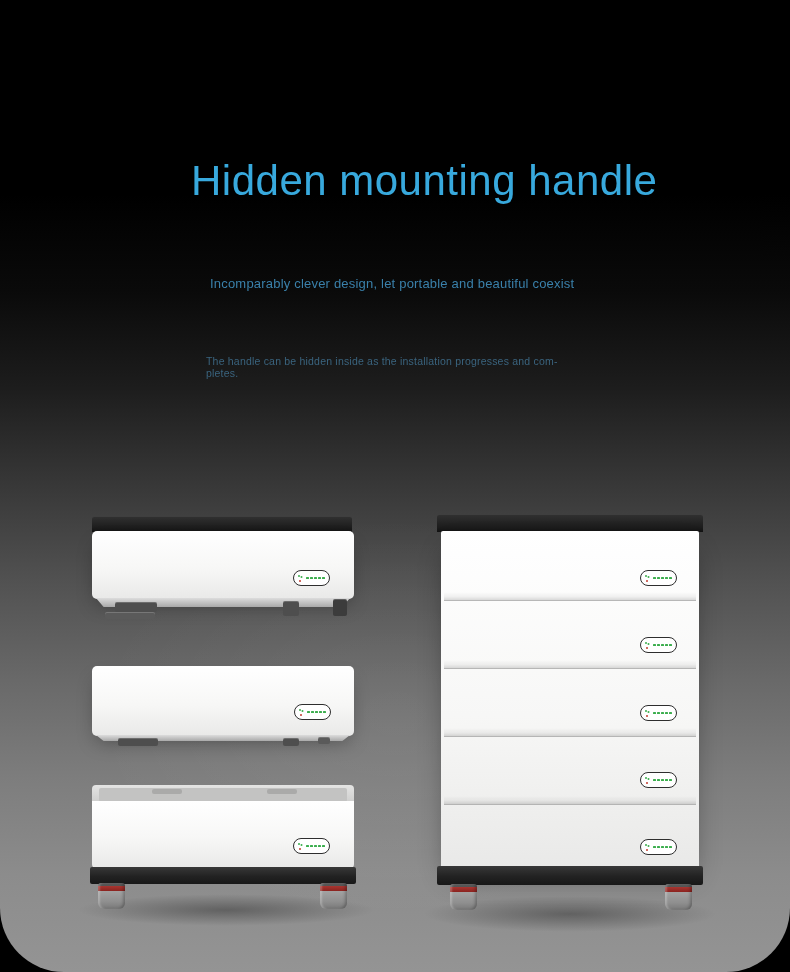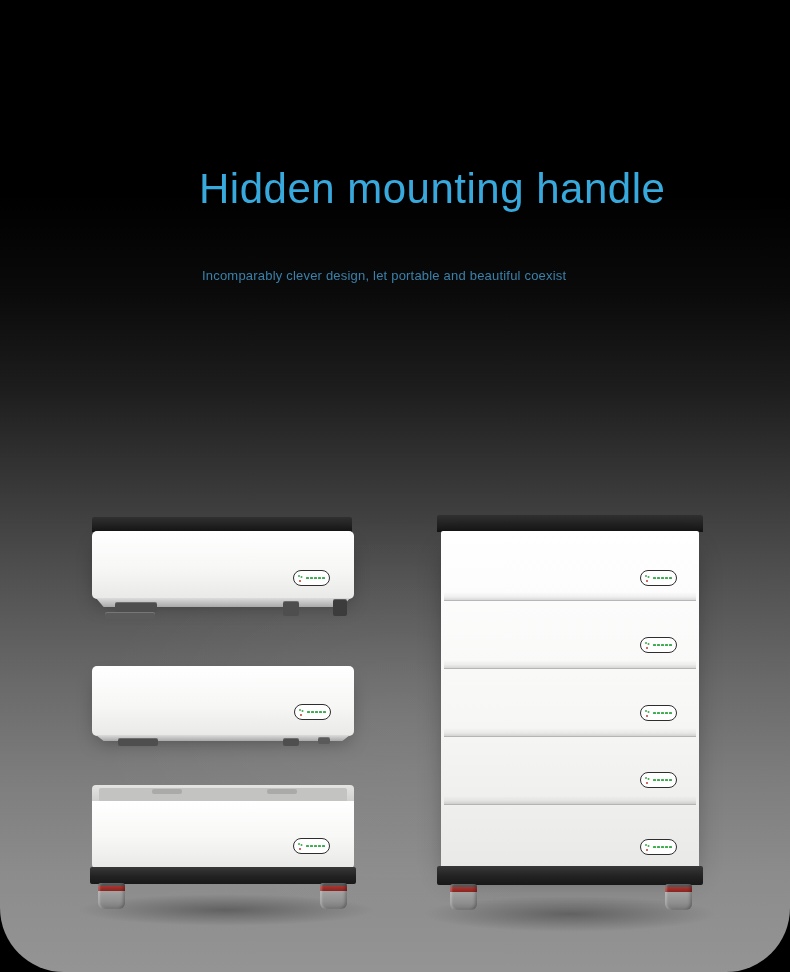--- a/index.html
+++ b/index.html
@@ -11,26 +11,26 @@
   .photo{
     position:absolute;inset:0;border-radius:64px;
     background:
       radial-gradient(55% 30% at 50% 74%, rgba(255,255,255,0.06), rgba(255,255,255,0) 70%),
       linear-gradient(180deg,
         #000000 0%, #000000 20%, #0a0a0a 30%, #1d1d1d 40%,
         #383838 50%, #525252 60%, #696969 70%, #7d7d7d 80%,
         #8c8c8c 90%, #949494 100%);
   }
   .title{
-    position:absolute;left:183px;top:152px;margin:16px;
+    position:absolute;left:183px;top:152px;margin:8px;
     font-size:42px;line-height:42px;font-weight:400;color:#38a9dd;
     letter-spacing:0.5px;white-space:nowrap;
   }
   .subtitle{
-    position:absolute;left:202px;top:268px;margin:0;
+    position:absolute;left:202px;top:268px;margin:8px;
     font-size:13px;line-height:16px;font-weight:400;color:#3a81ab;
     letter-spacing:0.2px;white-space:nowrap;
   }
   .desc{
     position:absolute;margin:0;font-size:10.5px;line-height:12px;
     color:#3a647f;letter-spacing:0.2px;white-space:pre-line;
   }
   .desc-primary{left:206px;top:355px;width:370px;}
   .desc-secondary{left:226px;top:398px;width:340px;}
 
@@ -104,20 +104,22 @@
   .bars i:last-child{margin-right:0;}
 </style>
 </head>
 <body>
 
 <div class="page">
   <div class="photo"></div>
 
   <h1 class="title">Hidden mounting handle</h1>
   <p class="subtitle">Incomparably clever design, let portable and beautiful coexist</p>
+  <p class="desc desc-primary">The handle can be hidden inside as the installation progresses and com-
+pletes.</p>
 
   <div>
 
     <div class="cap" style="left:92px;top:516px;width:260px;height:16px;"></div>
     <div class="mbody" style="left:92px;top:531px;width:262px;height:68px;"></div>
     <div class="underside" style="left:96px;top:598px;width:254px;height:9px;"></div>
     <div class="tab" style="left:115px;top:602px;width:42px;height:10px;"></div>
     <div class="tab" style="left:105px;top:612px;width:50px;height:7px;background:#5a5a5a;"></div>
     <div class="tab" style="left:283px;top:601px;width:16px;height:15px;"></div>
     <div class="tab" style="left:333px;top:599px;width:14px;height:17px;background:#3c3c3c;"></div>

